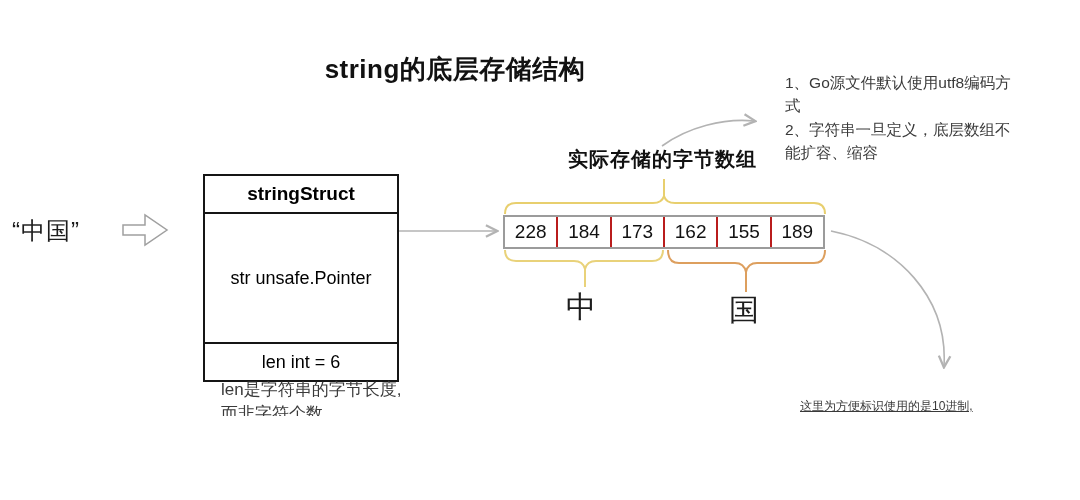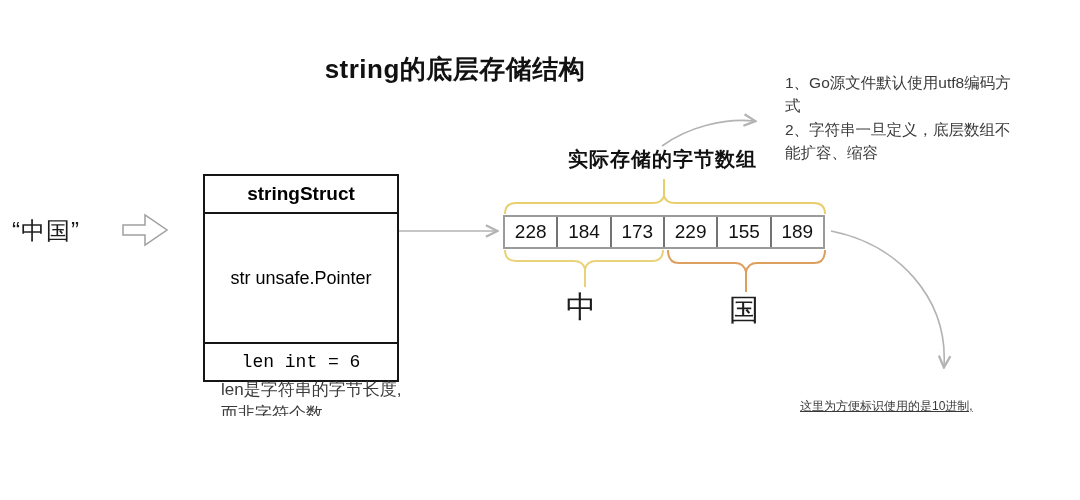--- a/index.html
+++ b/index.html
@@ -17,29 +17,29 @@
   .note-length  { left:221px; top:378px; font-size:17px; line-height:1.4; }
   .note-decimal { left:800px; top:398px; font-size:12px; line-height:1.4;text-decoration:underline; }
   .source-label { left:12px; top:215px; font-size:24px; color:#1d1d1d; letter-spacing:1px; }
   .struct {
     left:203px; top:174px; width:192px; background:#fff;
     border:2px solid #151515; text-align:center;
   }
   .struct-header { height:36px; line-height:36px; font-weight:bold; font-size:19px; color:#000;
     border-bottom:2px solid #151515; }
   .struct-row { height:36px; line-height:36px; font-size:18px; color:#000;margin-top:46px; }
-  .struct-row + .struct-row { border-top:2px solid #151515;font-family:Liberation Mono, monospace; }
+  .struct-row + .struct-row { border-top:2px solid #151515; }
   .array-label { left:568px; top:146px; font-size:20px; font-weight:bold; color:#111; letter-spacing:1px; }
   .byte-array {
     left:503px; top:215px; width:322px; height:34px; display:flex;
     border:2px solid #9b9b9b; background:#fff; box-sizing:border-box;
   }
   .byte-cell {
     flex:1; display:flex; align-items:center; justify-content:center;
-    font-size:19px; color:#111; border-right:2px solid #737373;
+    font-size:19px; color:#111; border-right:2px solid #b91c1c;
   }
   .byte-cell:last-child { border-right:none; }
   .char-zhong { left:566px; top:287px; font-size:30px; color:#1d1d1d; }
   .char-guo   { left:729px; top:290px; font-size:30px; color:#1d1d1d; }
   .watermark-source { left:855px; top:442px; font-size:27px; color:#cbcbcb; letter-spacing:2px; }
   .watermark-brand  { left:888px; top:460px; font-size:31px; font-weight:bold; color:#2ab596;
     transform:skewX(-4deg); letter-spacing:2px; }
   svg.overlay { position:absolute; left:0; top:0; pointer-events:none; }
 </style>
 </head>
@@ -85,21 +85,21 @@
   <div class="abs struct">
     <div class="struct-header">stringStruct</div>
     <div class="struct-row">str unsafe.Pointer</div>
     <div class="struct-row">len int = 6</div>
   </div>
 
   <div class="abs byte-array">
     <div class="byte-cell">228</div>
     <div class="byte-cell">184</div>
     <div class="byte-cell">173</div>
-    <div class="byte-cell">229</div>
+    <div class="byte-cell">162</div>
     <div class="byte-cell">155</div>
     <div class="byte-cell">189</div>
   </div>
 
   <div class="abs char-zhong">中</div>
   <div class="abs char-guo">国</div>
 
   <div class="abs note note-length">len是字符串的字节长度,
 而非字符个数</div>
 

